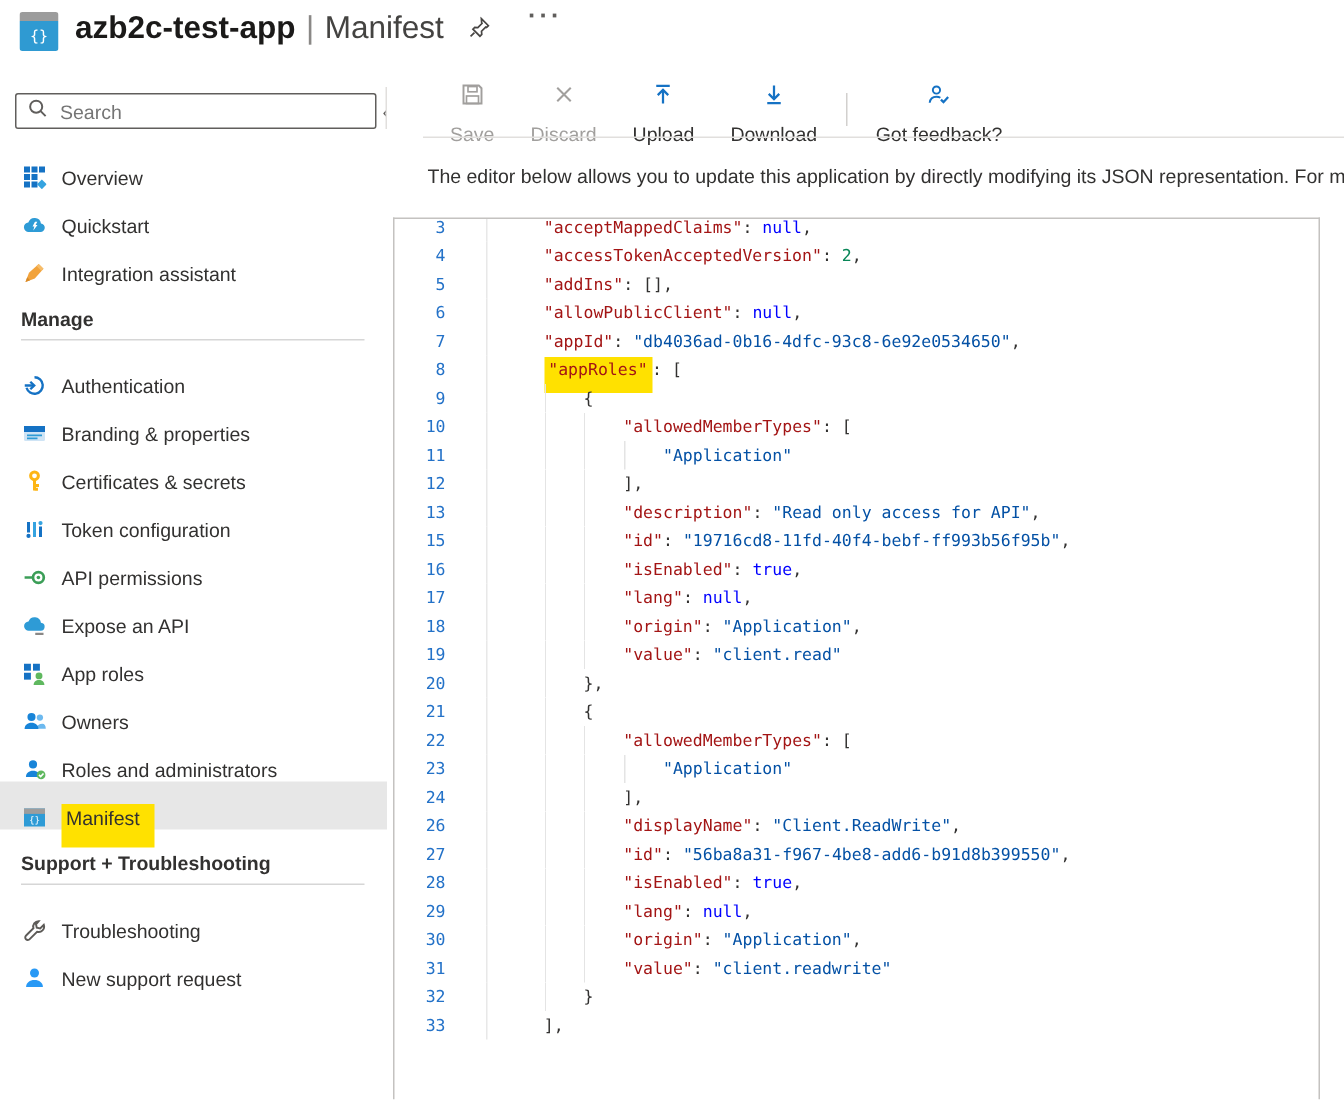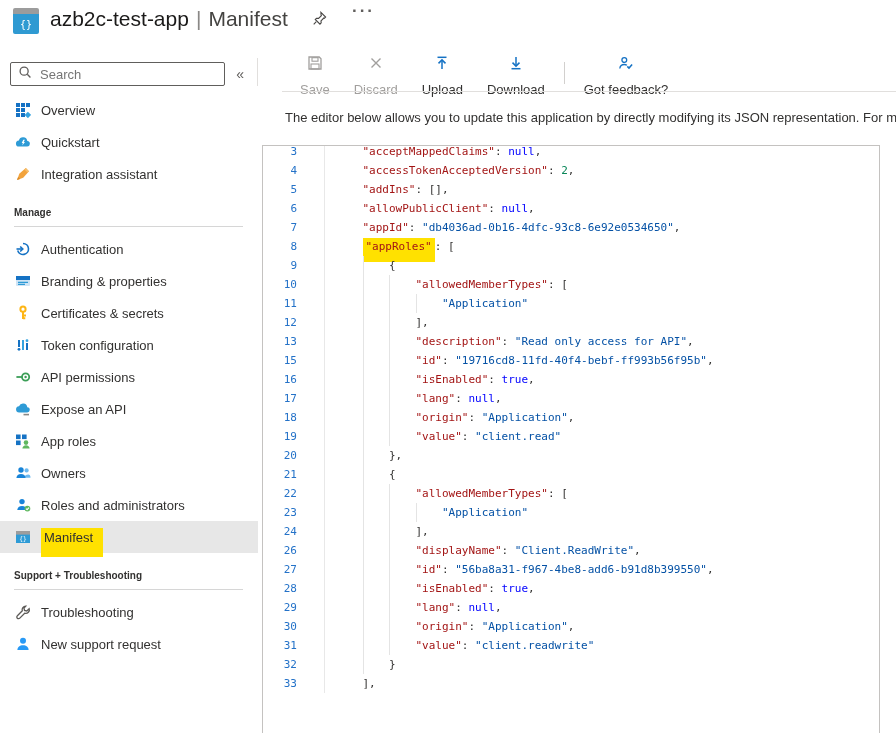--- a/index.html
+++ b/index.html
@@ -9,40 +9,40 @@
     --key:#a31515;--str:#0451a5;--kw:#0000ff;--num:#098658;--punct:#000000;
     --ln:#2472c8;--marker:#ffe100;--accent:#1572c4;--selbg:#e7e7e7;
   }
   
   .header{position:absolute;left:0;top:0;width:896px;height:48px;background:#fff;}
   .app-icon{position:absolute;left:13px;top:8px;width:26px;height:26px;border-radius:2px;overflow:hidden;}
   .app-icon .bar{height:6px;background:#9c9c9c;}
   .app-icon .bodyc{height:20px;background:#2f9ad2;color:#fff;font-family:"DejaVu Sans Mono",monospace;
     font-size:10px;display:flex;align-items:center;justify-content:center;}
   .title{position:absolute;left:50px;top:7px;font-size:21px;white-space:nowrap;}
-  .title .app{font-weight:400;color:#1b1a19;}
+  .title .app{font-weight:700;color:#1b1a19;}
   .title .sep{color:#8a8886;font-weight:400;padding:0 7px;}
   .title .page{font-weight:400;color:#444341;}
   .pin{position:absolute;left:312px;top:11px;}
   .more{position:absolute;left:352px;top:1px;font-size:17px;color:#605e5c;letter-spacing:2px;font-weight:700;cursor:pointer;}
   
   .sidebar{position:absolute;left:0;top:48px;width:258px;bottom:0;padding-top:14px;box-sizing:border-box;background:#fff;}
   .search-row{display:flex;align-items:center;margin:0 10px;}
-  .search-box{flex:0 0 auto;width:215px;height:24px;border:1px solid #605e5c;border-radius:2px;
+  .search-box{flex:0 0 auto;width:241px;height:24px;border:1px solid #605e5c;border-radius:2px;
     display:flex;align-items:center;gap:6px;padding:0 7px;box-sizing:border-box;background:#fff;}
   .search-box input{border:none;outline:none;font-size:13px;flex:1;min-width:0;color:#323130;
     font-family:"Liberation Sans",sans-serif;background:transparent;}
   .collapse{margin-left:auto;color:#605e5c;font-size:14px;cursor:pointer;padding:2px 4px;}
   .nav{margin-top:8px;}
-  .nav-item{height:32px;display:flex;align-items:center;gap:10px;padding-left:14px;font-size:13px;
+  .nav-item{height:32px;display:flex;align-items:flex-end;gap:10px;padding-left:14px;font-size:13px;
     color:#323130;cursor:pointer;position:relative;}
   .nav-item.selected{background:var(--selbg);}
   .nav-icon{width:17px;height:16px;display:flex;align-items:center;justify-content:center;flex:none;}
   .nav-section{padding-left:14px;margin-top:12px;height:20px;display:flex;align-items:center;
-    font-size:10px;font-weight:700;color:#323130;}
+    font-size:13px;font-weight:700;color:#323130;}
   .nav-divider{height:1px;background:#d6d6d6;margin:4px 15px 6px 14px;}
   
   .main{position:absolute;left:258px;top:48px;right:0;bottom:0;background:#fff;}
   .top-sep{position:absolute;left:257px;top:58px;width:1px;height:28px;background:#e1dfdd;}
   .toolbar{position:absolute;left:30px;top:7px;height:36px;display:flex;align-items:center;}
   .tb-btn{display:flex;align-items:center;gap:8px;background:none;border:none;height:36px;padding:0 12px;
     font-size:13px;color:#323130;font-family:"Liberation Sans",sans-serif;cursor:pointer;white-space:nowrap;flex-direction:column;}
   .tb-btn.disabled{color:#a19f9d;cursor:default;}
   .tb-sep{width:1px;height:22px;background:#d2d0ce;margin:0 7px;}
   .toolbar-divider{position:absolute;left:24px;right:0;top:43px;height:1px;background:#e1dfdd;}

